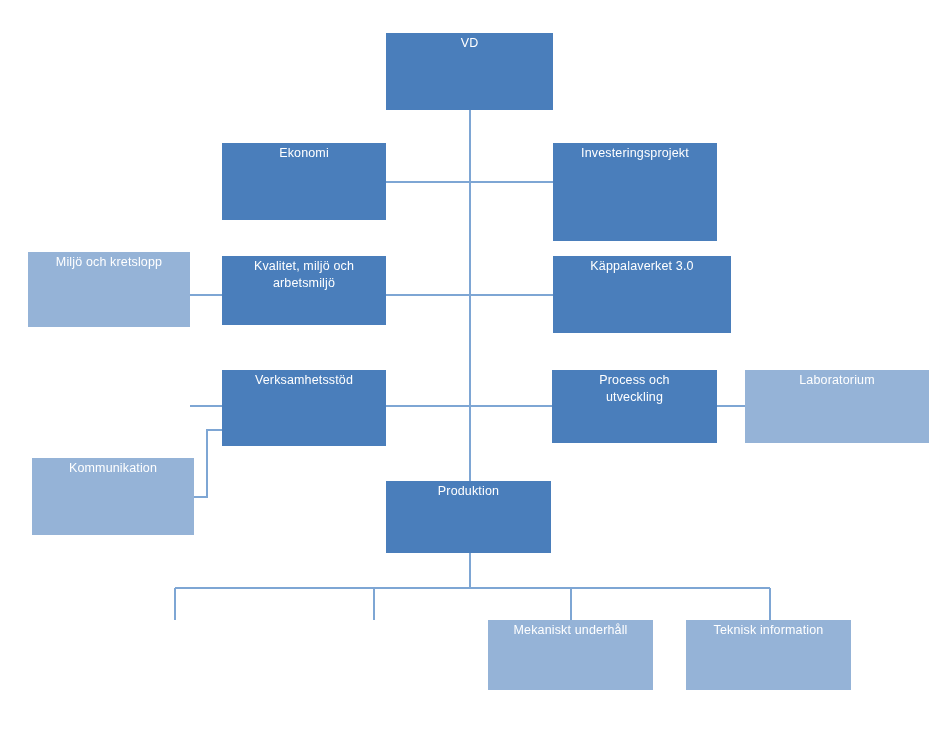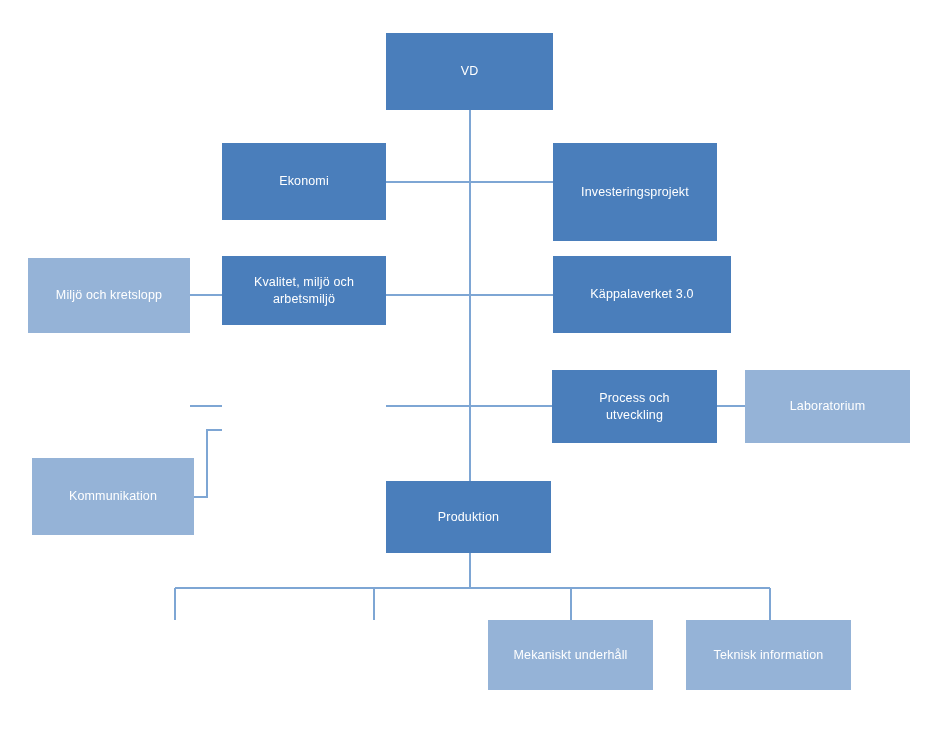--- a/index.html
+++ b/index.html
@@ -24,21 +24,21 @@
     left: 0;
     top: 0;
     width: 936px;
     height: 730px;
     pointer-events: none;
   }
   .node {
     position: absolute;
     box-sizing: border-box;
     display: flex;
-    align-items: center;
+    align-items: flex-start;
     justify-content: center;
     text-align: center;
     color: #ffffff;
     font-size: 12.5px;
     line-height: 1.32;
     letter-spacing: 0.15px;
     padding: 2px 17px;
     z-index: 2;
   }
   .node.dark  { background: #4A7EBB; }
@@ -84,34 +84,37 @@
     <span class="label">VD</span>
   </div>
 
   <div class="node dark" style="left:222px; top:143px; width:164px; height:77px;">
     <span class="label">Ekonomi</span>
   </div>
   <div class="node dark" style="left:553px; top:143px; width:164px; height:98px;">
     <span class="label">Investeringsprojekt</span>
   </div>
 
-  <div class="node light" style="left:28px; top:258px; width:162px; height:75px;">
+  <div class="node light" style="left:28px; top:252px; width:162px; height:75px;">
     <span class="label">Miljö och kretslopp</span>
   </div>
   <div class="node dark" style="left:222px; top:256px; width:164px; height:69px;">
     <span class="label">Kvalitet, miljö och arbetsmiljö</span>
   </div>
   <div class="node dark" style="left:553px; top:256px; width:178px; height:77px;">
     <span class="label">Käppalaverket 3.0</span>
   </div>
 
+  <div class="node dark" style="left:222px; top:370px; width:164px; height:76px;">
+    <span class="label">Verksamhetsstöd</span>
+  </div>
   <div class="node dark" style="left:552px; top:370px; width:165px; height:73px;">
     <span class="label">Process och utveckling</span>
   </div>
-  <div class="node light" style="left:745px; top:370px; width:165px; height:73px;">
+  <div class="node light" style="left:745px; top:370px; width:184px; height:73px;">
     <span class="label">Laboratorium</span>
   </div>
 
   <div class="node light" style="left:32px; top:458px; width:162px; height:77px;">
     <span class="label">Kommunikation</span>
   </div>
 
   <div class="node dark" style="left:386px; top:481px; width:165px; height:72px;">
     <span class="label">Produktion</span>
   </div>

